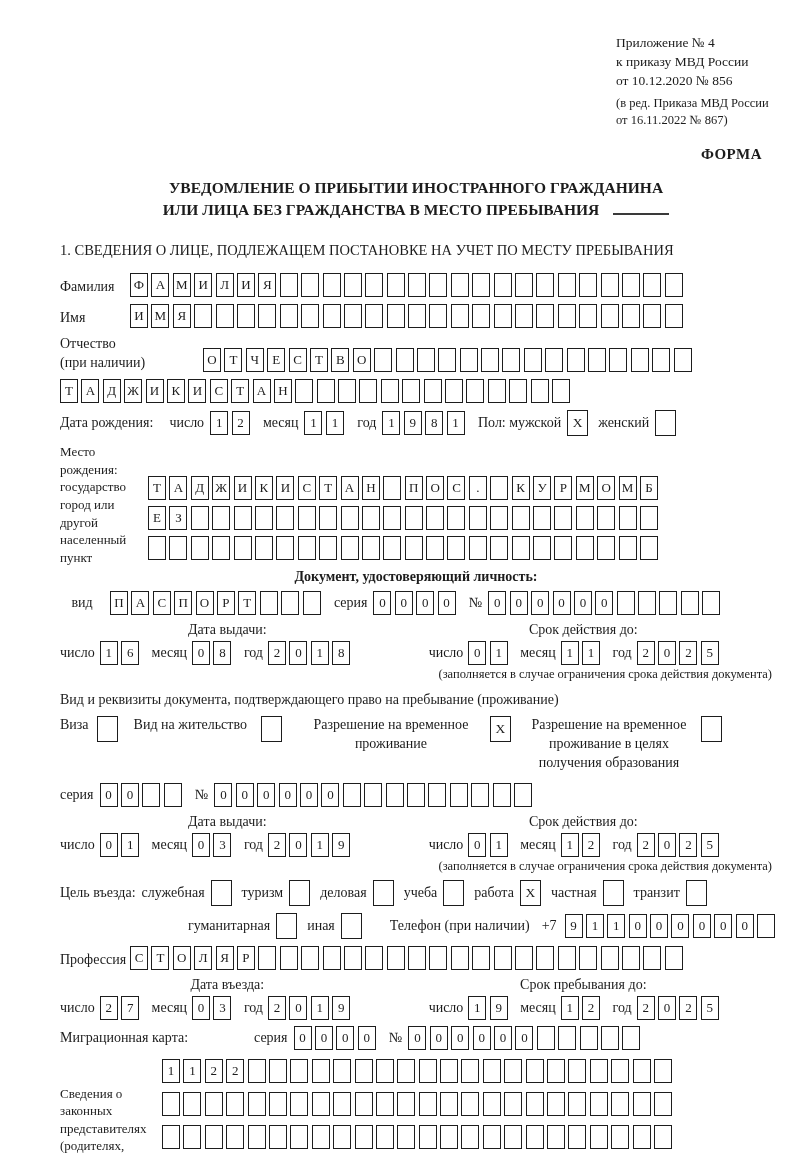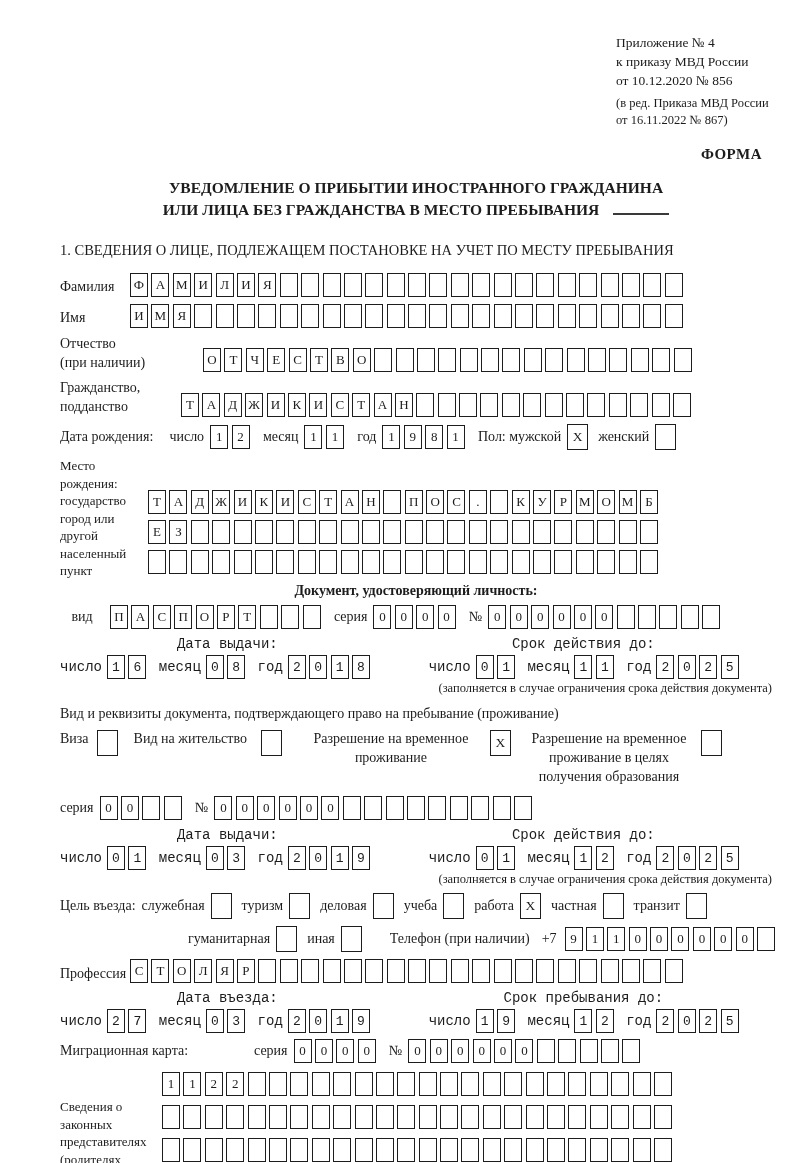--- a/index.html
+++ b/index.html
@@ -27,21 +27,21 @@
     width:19px;height:24px;border:1.6px solid #1d1d1d;font-size:13.5px;background:#fff;
   }
   .frow{display:flex;align-items:flex-end;margin-bottom:7px;}
   .flabel{flex:none;line-height:1.35;}
   .w70{width:70px;} .w143{width:143px;} .w121{width:121px;} .w88{width:88px;font-size:13px;} .w102{width:102px;font-size:13px;}
   .inline-row{display:flex;align-items:center;margin-bottom:7px;flex-wrap:nowrap;}
   .inline-row .word{margin:0 6px 0 10px;flex:none;}
   .inline-row .word.first{margin-left:0;}
   .stack-rows .cells{margin-bottom:6px;display:flex;}
   .doc-heading{text-align:center;font-weight:bold;font-size:14px;margin:2px 0 6px 0;}
-  .date-two-col{display:flex;margin-bottom:2px;font-family:Liberation Mono, monospace;}
+  .date-two-col{display:flex;margin-bottom:2px;}
   .date-col-l{width:47%;} .date-col-r{width:53%;}
   .date-title{text-align:center;font-size:14px;margin-bottom:3px;}
   .date-line{display:flex;align-items:center;}
   .date-line .word{margin:0 5px 0 9px;flex:none;}
   .date-line .word.first{margin-left:0;}
   .date-col-r .date-line{padding-left:34px;}
   .date-note{text-align:right;font-size:12.5px;margin-top:2px;margin-bottom:6px;}
   .intro{line-height:1.7;margin-bottom:4px;}
   .res-options{display:flex;align-items:flex-start;margin-bottom:10px;}
   .opt{display:flex;align-items:flex-start;}
@@ -167,24 +167,20 @@
         <span class="cell"></span>
         <span class="cell"></span>
         <span class="cell"></span>
         <span class="cell"></span>
         <span class="cell"></span>
         <span class="cell"></span>
       </div>
   </div>
 
   <div class="frow">
-    <div class="flabel w121">
-      <div>Гражданство,</div>
-      <div>подданство</div>
-    </div>
     <div class="cells">
         <span class="cell">Т</span>
         <span class="cell">А</span>
         <span class="cell">Д</span>
         <span class="cell">Ж</span>
         <span class="cell">И</span>
         <span class="cell">К</span>
         <span class="cell">И</span>
         <span class="cell">С</span>
         <span class="cell">Т</span>

